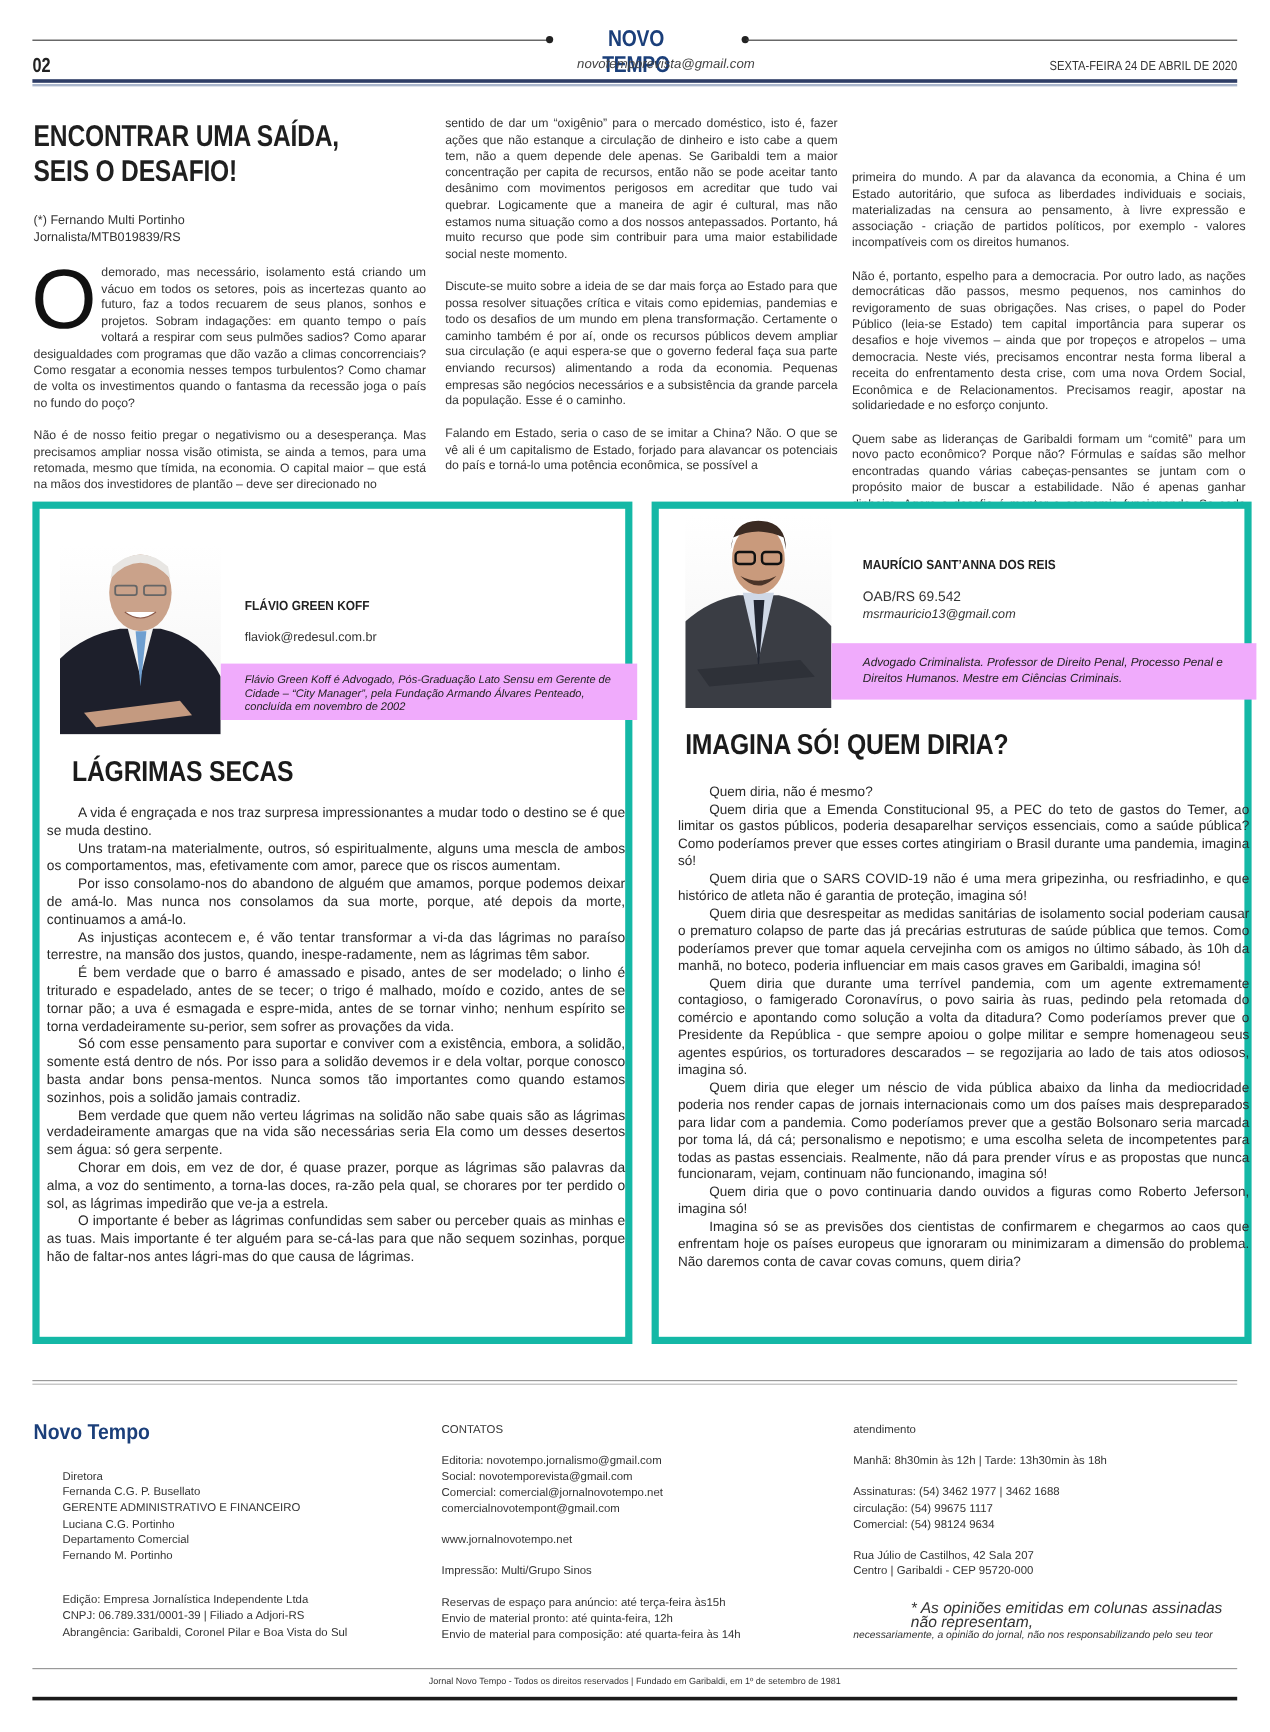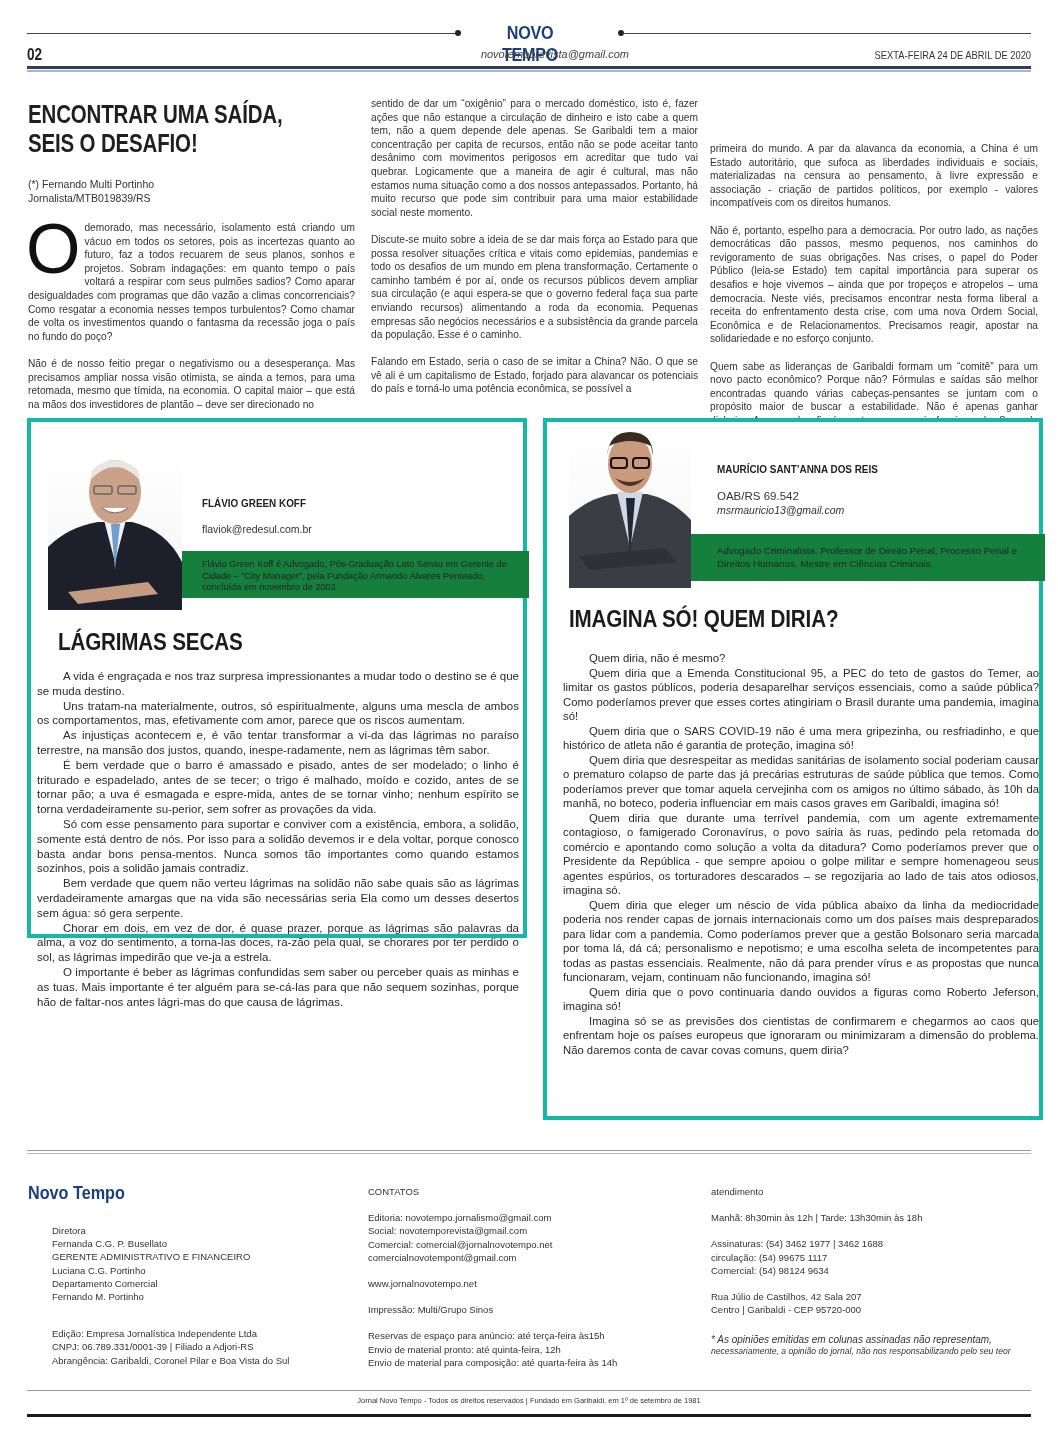--- a/index.html
+++ b/index.html
@@ -18,23 +18,23 @@
 
   
   .ed-title { position: absolute; top: 100px; left: 28px; width: 320px; font-weight: bold; font-size: 25px; line-height: 29px; color: #1f1f1f; transform: scaleX(0.82); transform-origin: left; letter-spacing: -0.2px; }
   .ed-byline { position: absolute; top: 177px; left: 28px; font-size: 10.5px; line-height: 14px; color: #333; }
   .ed-col { position: absolute; font-size: 10.2px; line-height: 13.6px; text-align: justify; color: #333; }
   .ed-col p { margin-bottom: 13.6px; }
   .ed-col p:last-child { margin-bottom: 0; }
   .dropcap { float: left; font-size: 70px; line-height: 56px; margin: 0 4px 0 -2px; color: #111; font-weight: normal; }
 
   
-  .col-box { position: absolute; border: 4px solid #14b8a6; background: #fff; }
+  .col-box { position: absolute; border: 6px solid #14b8a6; background: #fff; }
   .photo { position: absolute; overflow: hidden; background: linear-gradient(#fff, #f4f4f4); }
-  .bio-band { position: absolute; background: #15803d; color: #222; font-size: 9.2px; line-height: 11.5px; }
+  .bio-band { position: absolute; background: #f0abfc; color: #222; font-size: 9.2px; line-height: 11.5px; font-style: italic; }
   .col-name { position: absolute; font-weight: bold; font-size: 11px; color: #222; transform: scaleX(0.9); transform-origin: left; }
   .col-contact { position: absolute; font-size: 10.5px; color: #333; }
   .col-title { position: absolute; font-weight: bold; font-size: 24px; color: #1b1b1b; transform: scaleX(0.86); transform-origin: left; letter-spacing: -0.2px; }
   .col-text { position: absolute; font-size: 11.5px; line-height: 14.8px; text-align: justify; color: #2a2a2a; }
   .col-text p { text-indent: 26px; }
 
   
   .foot-rule { position: absolute; top: 1150px; left: 27px; width: 1004px; height: 1px; background: #999; }
   .foot-rule2 { position: absolute; top: 1153px; left: 27px; width: 1004px; height: 1px; background: #bbb; }
   .foot-brand { position: absolute; top: 1183px; left: 28px; font-weight: bold; font-size: 18px; color: #1b3f7a; transform: scaleX(0.9); transform-origin: left; }
@@ -76,21 +76,21 @@
   <p>sentido de dar um “oxigênio” para o mercado doméstico, isto é, fazer ações que não estanque a circulação de dinheiro e isto cabe a quem tem, não a quem depende dele apenas. Se Garibaldi tem a maior concentração per capita de recursos, então não se pode aceitar tanto desânimo com movimentos perigosos em acreditar que tudo vai quebrar. Logicamente que a maneira de agir é cultural, mas não estamos numa situação como a dos nossos antepassados. Portanto, há muito recurso que pode sim contribuir para uma maior estabilidade social neste momento.</p>
   <p>Discute-se muito sobre a ideia de se dar mais força ao Estado para que possa resolver situações crítica e vitais como epidemias, pandemias e todo os desafios de um mundo em plena transformação. Certamente o caminho também é por aí, onde os recursos públicos devem ampliar sua circulação (e aqui espera-se que o governo federal faça sua parte enviando recursos) alimentando a roda da economia. Pequenas empresas são negócios necessários e a subsistência da grande parcela da população. Esse é o caminho.</p>
   <p>Falando em Estado, seria o caso de se imitar a China? Não. O que se vê ali é um capitalismo de Estado, forjado para alavancar os potenciais do país e torná-lo uma potência econômica, se possível a</p>
 </div>
 <div class="ed-col" style="top:97px;left:710px;width:328px;margin-top:45px;">
   <p>primeira do mundo. A par da alavanca da economia, a China é um Estado autoritário, que sufoca as liberdades individuais e sociais, materializadas na censura ao pensamento, à livre expressão e associação - criação de partidos políticos, por exemplo - valores incompatíveis com os direitos humanos.</p>
   <p>Não é, portanto, espelho para a democracia. Por outro lado, as nações democráticas dão passos, mesmo pequenos, nos caminhos do revigoramento de suas obrigações. Nas crises, o papel do Poder Público (leia-se Estado) tem capital importância para superar os desafios e hoje vivemos – ainda que por tropeços e atropelos – uma democracia. Neste viés, precisamos encontrar nesta forma liberal a receita do enfrentamento desta crise, com uma nova Ordem Social, Econômica e de Relacionamentos. Precisamos reagir, apostar na solidariedade e no esforço conjunto.</p>
   <p>Quem sabe as lideranças de Garibaldi formam um “comitê” para um novo pacto econômico? Porque não? Fórmulas e saídas são melhor encontradas quando várias cabeças-pensantes se juntam com o propósito maior de buscar a estabilidade. Não é apenas ganhar dinheiro. Agora o desafio é manter a economia funcionando. Se cada um pensar só para si (ricos contra pobres), todos irão perder. Pensemos nisso!</p>
 </div>
 
-<div class="col-box" style="top:418px;left:27px;width:500px;height:520px;">
+<div class="col-box" style="top:418px;left:27px;width:500px;height:702px;">
   <div class="photo" style="top:30px;left:17px;width:134px;height:158px;">
     <svg width="134" height="158" viewBox="0 0 134 158">
       <path d="M0 158 L0 95 Q20 75 50 70 L84 70 Q118 78 134 110 L134 158 Z" fill="#1d1f2b"></path>
       <path d="M56 68 L67 110 L78 68 Z" fill="#f2f2f2"></path>
       <path d="M63 72 L67 118 L72 72 Z" fill="#6f9fd0"></path>
       <ellipse cx="67" cy="40" rx="26" ry="32" fill="#caa28a"></ellipse>
       <path d="M42 28 Q67 2 92 28 L90 18 Q67 -2 44 18 Z" fill="#e8e6e3"></path>
       <rect x="46" y="34" width="18" height="8" rx="2" fill="none" stroke="#666" stroke-width="1.5"></rect>
       <rect x="70" y="34" width="18" height="8" rx="2" fill="none" stroke="#666" stroke-width="1.5"></rect>
       <path d="M54 56 Q67 66 80 56" fill="#fff" stroke="#8a5a4a" stroke-width="1"></path>
@@ -99,20 +99,21 @@
   </div>
   <div class="col-name" style="top:75px;left:171px;">FLÁVIO GREEN KOFF</div>
   <div class="col-contact" style="top:101px;left:171px;">flaviok@redesul.com.br</div>
   <div class="bio-band" style="top:129px;left:151px;width:347px;height:47px;padding:8px 10px 0 20px;">
     <span>Flávio Green Koff é Advogado, Pós-Graduação Lato Sensu em Gerente de Cidade – “City Manager”, pela Fundação Armando Álvares Penteado, concluída em novembro de 2002</span>
   </div>
   <div class="col-title" style="top:206px;left:27px;">LÁGRIMAS SECAS</div>
   <div class="col-text" style="top:247px;left:6px;width:482px;">
     <p>A vida é engraçada e nos traz surpresa impressionantes a mudar todo o destino se é que se muda destino.</p>
     <p>Uns tratam-na materialmente, outros, só espiritualmente, alguns uma mescla de ambos os comportamentos, mas, efetivamente com amor, parece que os riscos aumentam.</p>
+    <p>Por isso consolamo-nos do abandono de alguém que amamos, porque podemos deixar de amá-lo. Mas nunca nos consolamos da sua morte, porque, até depois da morte, continuamos a amá-lo.</p>
     <p>As injustiças acontecem e, é vão tentar transformar a vi-da das lágrimas no paraíso terrestre, na mansão dos justos, quando, inespe-radamente, nem as lágrimas têm sabor.</p>
     <p>É bem verdade que o barro é amassado e pisado, antes de ser modelado; o linho é triturado e espadelado, antes de se tecer; o trigo é malhado, moído e cozido, antes de se tornar pão; a uva é esmagada e espre-mida, antes de se tornar vinho; nenhum espírito se torna verdadeiramente su-perior, sem sofrer as provações da vida.</p>
     <p>Só com esse pensamento para suportar e conviver com a existência, embora, a solidão, somente está dentro de nós. Por isso para a solidão devemos ir e dela voltar, porque conosco basta andar bons pensa-mentos. Nunca somos tão importantes como quando estamos sozinhos, pois a solidão jamais contradiz.</p>
     <p>Bem verdade que quem não verteu lágrimas na solidão não sabe quais são as lágrimas verdadeiramente amargas que na vida são necessárias seria Ela como um desses desertos sem água: só gera serpente.</p>
     <p>Chorar em dois, em vez de dor, é quase prazer, porque as lágrimas são palavras da alma, a voz do sentimento, a torna-las doces, ra-zão pela qual, se chorares por ter perdido o sol, as lágrimas impedirão que ve-ja a estrela.</p>
     <p>O importante é beber as lágrimas confundidas sem saber ou perceber quais as minhas e as tuas. Mais importante é ter alguém para se-cá-las para que não sequem sozinhas, porque hão de faltar-nos antes lágri-mas do que causa de lágrimas.</p>
   </div>
 </div>
 
 <div class="col-box" style="top:418px;left:543px;width:500px;height:702px;">
@@ -187,19 +188,19 @@
   <div class="gap"></div>
   <div>Manhã: 8h30min às 12h  |  Tarde: 13h30min às 18h</div>
   <div class="gap"></div>
   <div>Assinaturas: (54) 3462 1977  |  3462 1688</div>
   <div>circulação: (54) 99675 1117</div>
   <div>Comercial: (54) 98124 9634</div>
   <div class="gap"></div>
   <div>Rua Júlio de Castilhos, 42 Sala 207</div>
   <div>Centro  |  Garibaldi - CEP 95720-000</div>
   <div class="gap" style="height:18px;"></div>
-  <div class="foot-note" style="font-size:10px;line-height:11.5px;">* As opiniões emitidas em colunas assinadas não representam,</div>
+  <div class="foot-note" style="font-size:13px;line-height:11.5px;margin-left:48px;">* As opiniões emitidas em colunas assinadas não representam,</div>
   <div class="foot-note" style="font-size:8.6px;line-height:11.5px;">necessariamente, a opinião do jornal, não nos responsabilizando pelo seu teor</div>
 </div>
 
 <div class="foot-bottom-rule"></div>
 <div class="foot-copy">Jornal Novo Tempo - Todos os direitos reservados  |  Fundado em Garibaldi, em 1º de setembro de 1981</div>
 <div class="foot-black"></div>
 
 </body></html>

